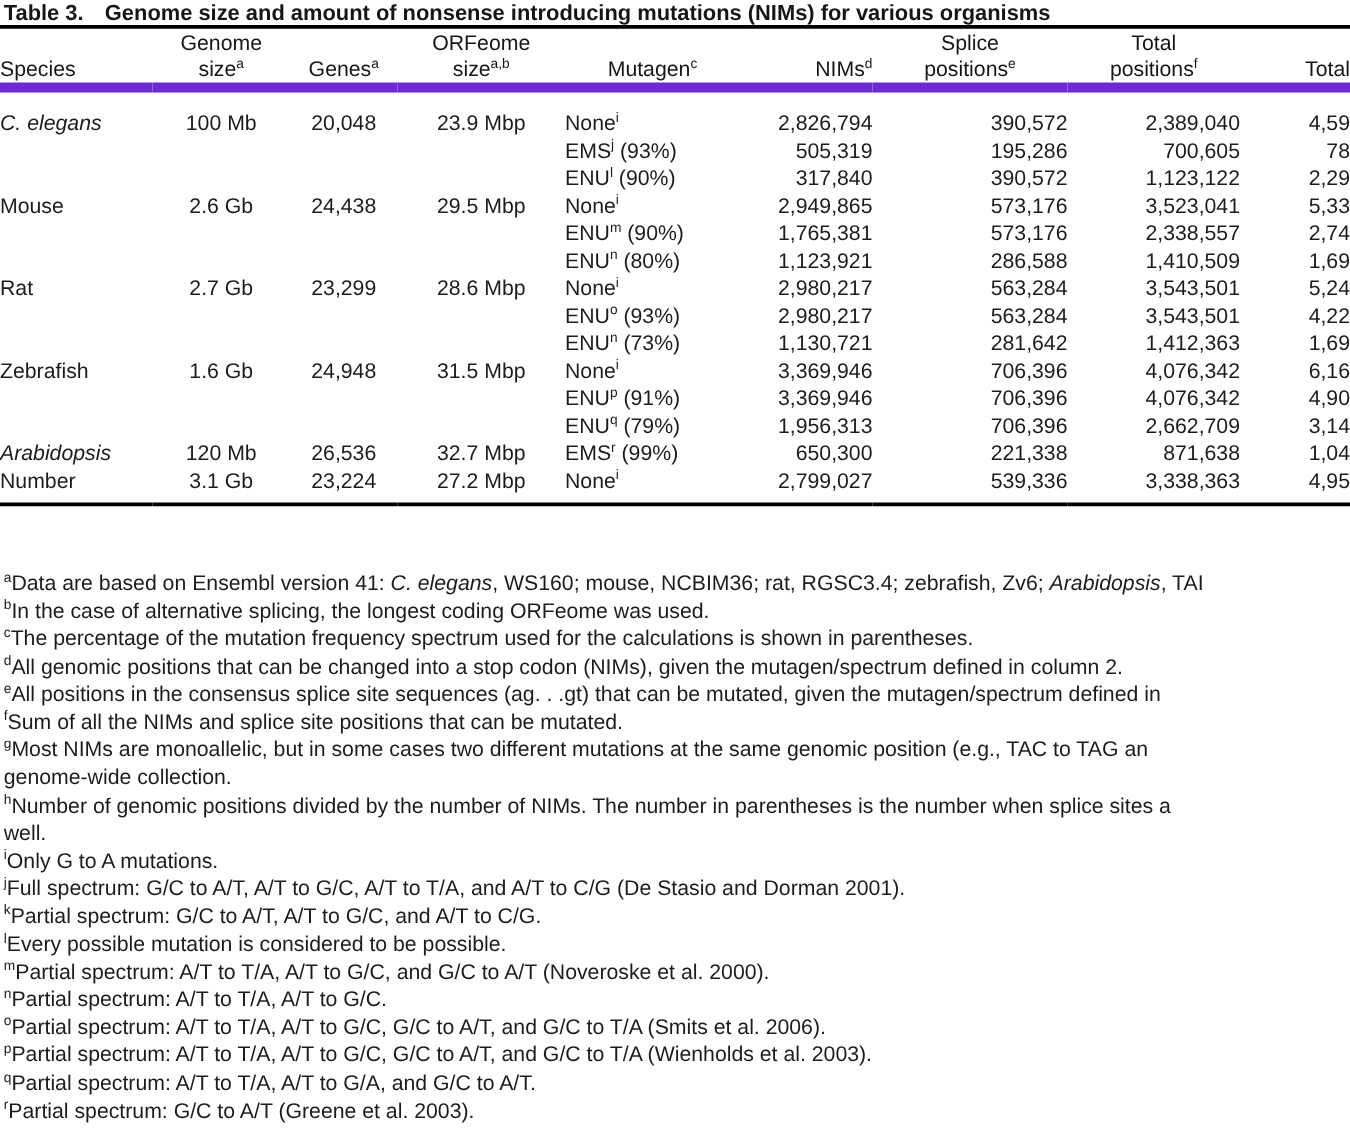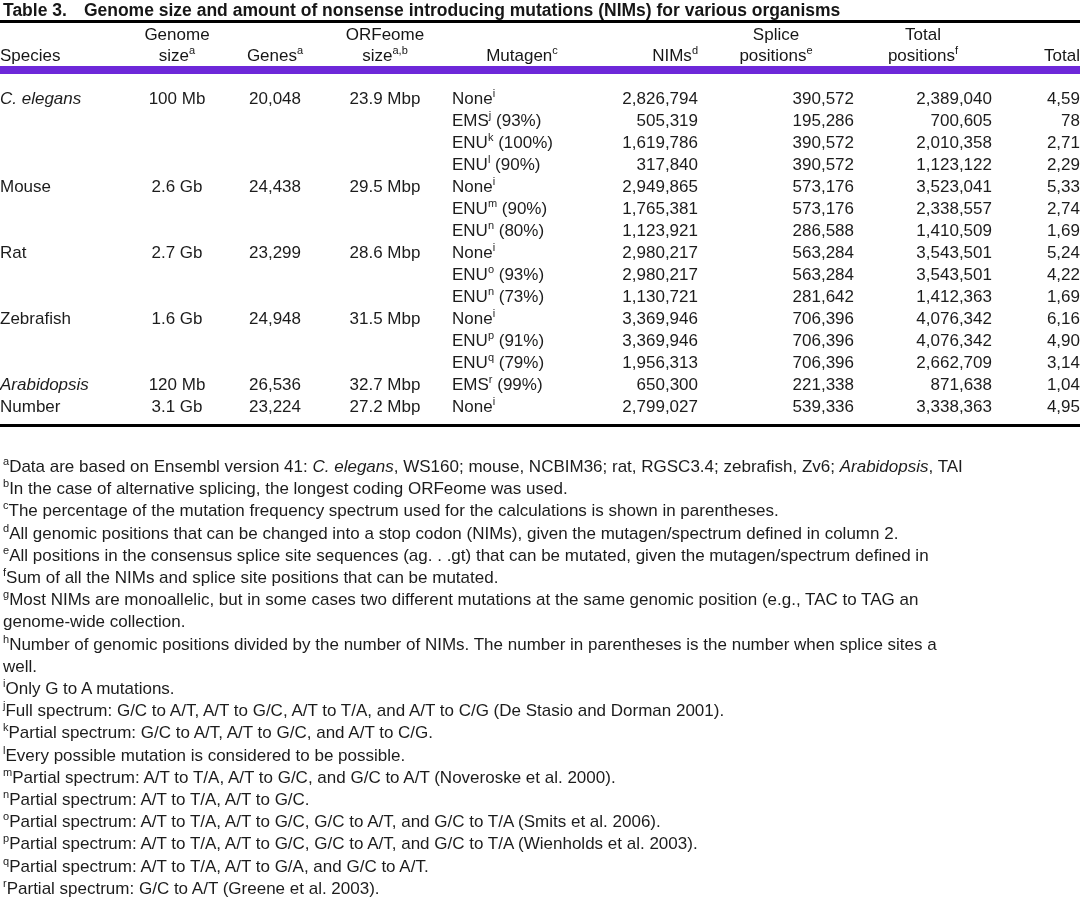--- a/index.html
+++ b/index.html
@@ -139,31 +139,20 @@
         <tr>
           <td class="c-species"></td>
           <td class="c-center"></td>
           <td class="c-center"></td>
           <td class="c-center"></td>
           <td class="c-mutagen"><span>EMS</span><sup>j</sup><span> (93%)</span></td>
           <td class="c-right">505,319</td>
           <td class="c-right">195,286</td>
           <td class="c-right">700,605</td>
           <td class="c-right">78</td>
-        </tr>
-        <tr>
-          <td class="c-species"></td>
-          <td class="c-center"></td>
-          <td class="c-center"></td>
-          <td class="c-center"></td>
-          <td class="c-mutagen"><span>ENU</span><sup>k</sup><span> (100%)</span></td>
-          <td class="c-right">1,619,786</td>
-          <td class="c-right">390,572</td>
-          <td class="c-right">2,010,358</td>
-          <td class="c-right">2,71</td>
         </tr>
         <tr>
           <td class="c-species"></td>
           <td class="c-center"></td>
           <td class="c-center"></td>
           <td class="c-center"></td>
           <td class="c-mutagen"><span>ENU</span><sup>l</sup><span> (90%)</span></td>
           <td class="c-right">317,840</td>
           <td class="c-right">390,572</td>
           <td class="c-right">1,123,122</td>

